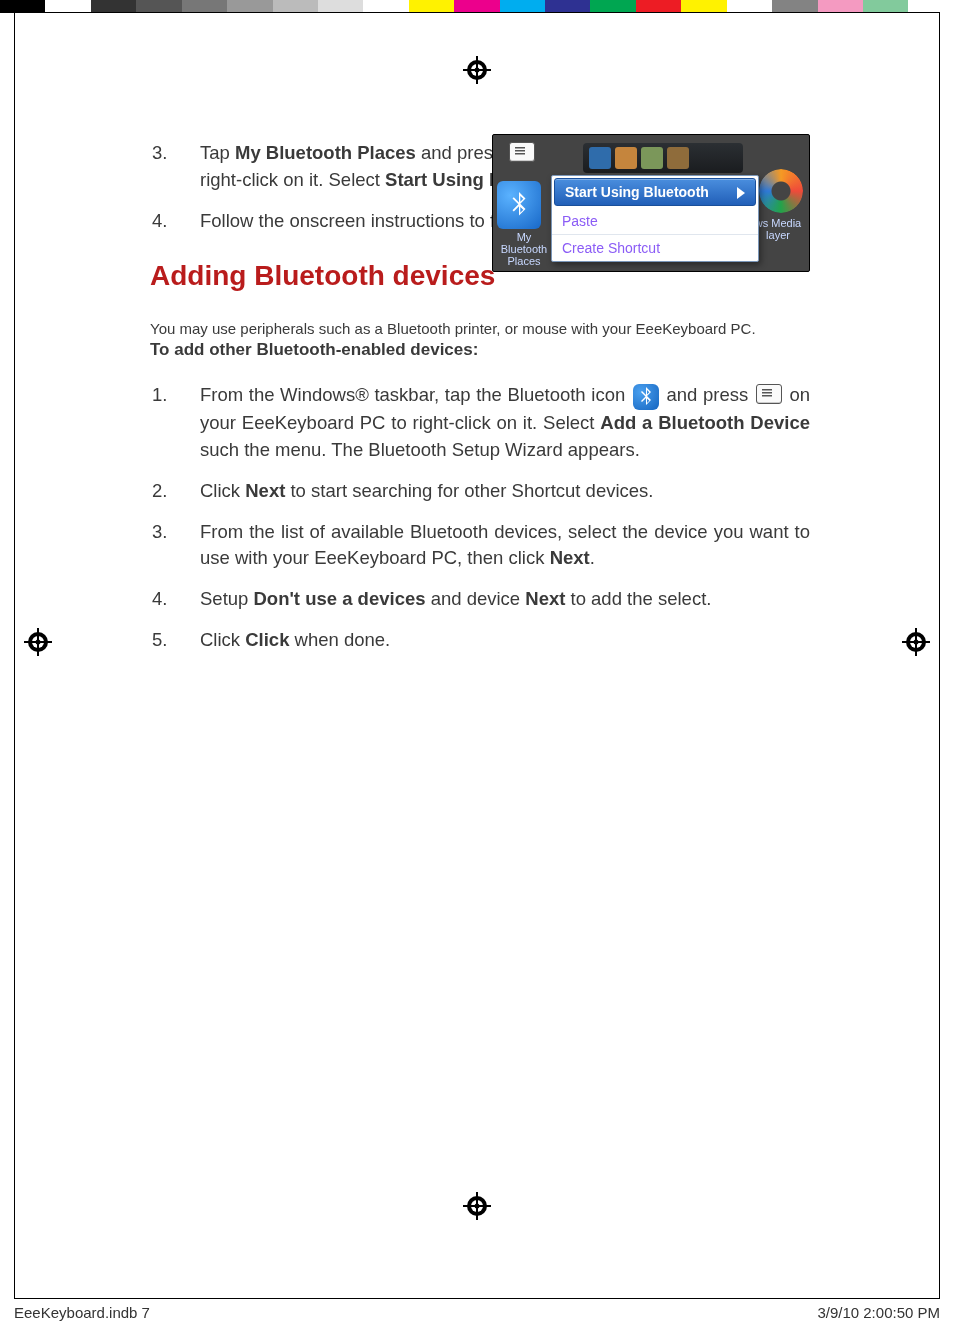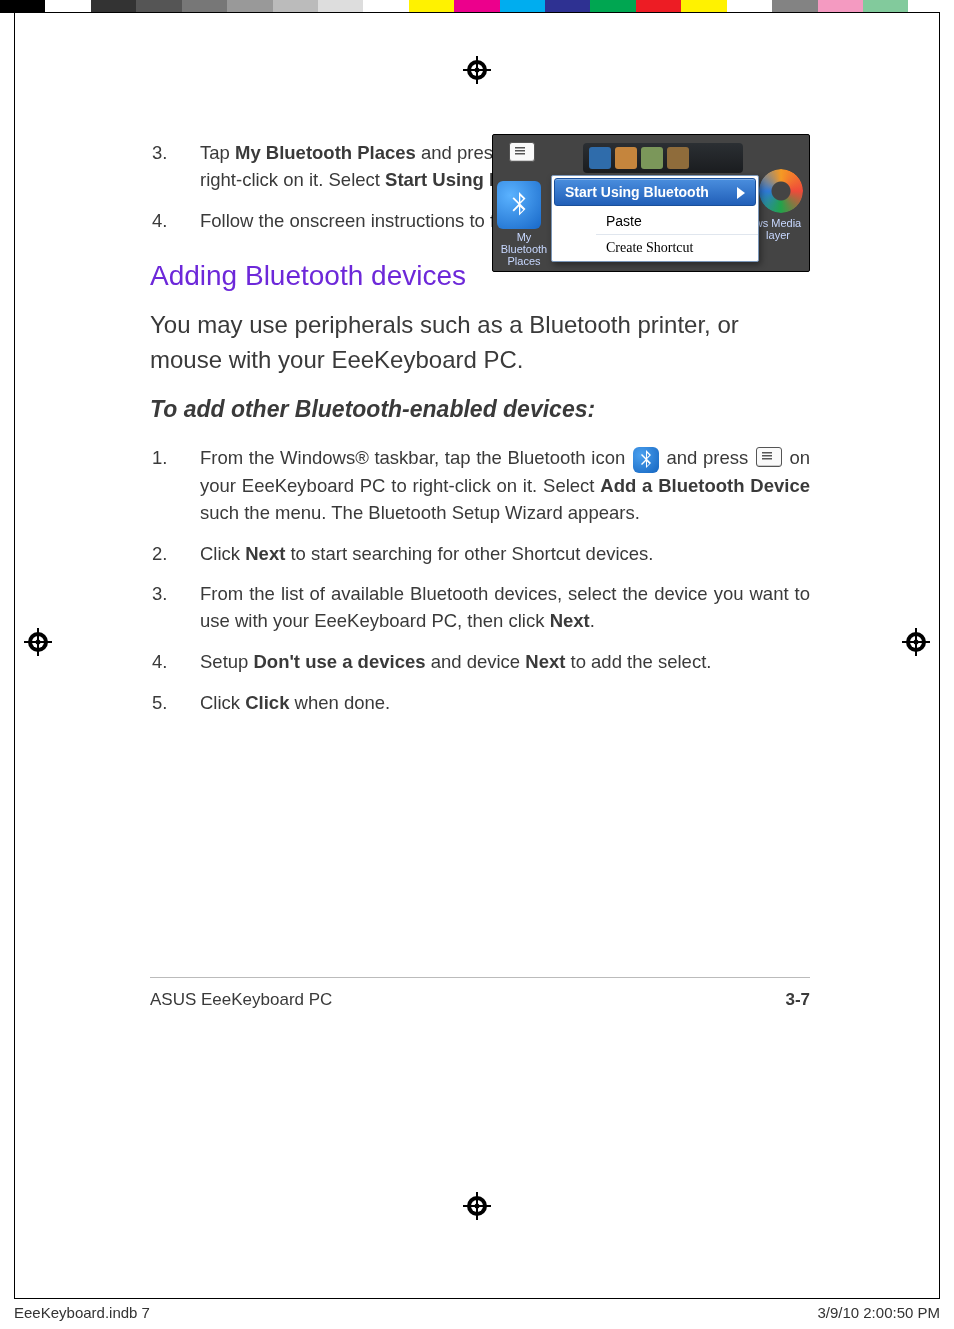--- a/index.html
+++ b/index.html
@@ -53,36 +53,34 @@
   }
   ol.steps .num {
     flex: 0 0 50px;
     padding-left: 2px;
   }
   ol.steps .body {
     flex: 1;
   }
   .top-steps .body { width: 260px; }
   .heading {
-    color: #6d28d9;
+    color: #b91c1c;
     font-size: 28px;
-    font-weight: 400;
+    font-weight: 700;
     margin-top: 26px;
-    margin-bottom: 16px;
+    margin-bottom: 26px;
   }
   .para {
-    font-size: 24px;
+    font-size: 15px;
     line-height: 1.45;
-    margin-bottom: 18px;
   }
   .subhead {
     font-weight: 700;
-    font-size: 23px;
+    font-size: 17px;
     margin-bottom: 22px;
-    font-style: italic;
   }
   .key-icon {
     display: inline-block;
     width: 26px; height: 20px;
     border: 1.5px solid #555;
     border-radius: 3px;
     background: #fafafa;
     vertical-align: -3px;
     position: relative;
     box-shadow: inset 0 -1px 0 #ccc;
@@ -155,25 +153,24 @@
     font-size:11px;color:#c8d8ff;text-align:center;line-height:1.1;
   }
   .screenshot .ctx-menu{
     position:absolute;left:58px;top:40px;width:208px;
     background:#fff;border:1px solid #7a96b8;border-radius:2px;
     font-size:14px;
     box-shadow:2px 3px 6px rgba(0,0,0,.4);
     overflow:hidden;
   }
   .screenshot .ctx-menu .mi{
-    padding:5px 10px;border-bottom:1px solid #e0e6ee;color:#000000;
+    padding:5px 10px;border-bottom:1px solid #e0e6ee;color:#8b5cf6;
     font-family: Arial, sans-serif;
-    margin-left: 44px;
-  }
-  .screenshot .ctx-menu .mi:last-child{border-bottom:none;font-family:Liberation Serif, serif;}
+  }
+  .screenshot .ctx-menu .mi:last-child{border-bottom:none;}
   .screenshot .ctx-menu .mi.sel{
     background:linear-gradient(#4a8ede,#215fb8);color:#fff;font-weight:600;
     border:1px solid #1a4f9a;border-radius:3px;margin:2px;
     box-shadow: inset 0 1px 0 rgba(255,255,255,.3);
   }
   .screenshot .ctx-menu .mi.sel .arrow{
     float:right;width:0;height:0;margin-top:3px;
     border-left:8px solid #fff;border-top:6px solid transparent;border-bottom:6px solid transparent;
   }
   .footer-rule{
@@ -320,23 +317,19 @@
     <li>
       <span class="num">4.</span>
       <span class="body"><span>Setup </span><b>Don't use a devices</b><span> and device </span><b>Next</b><span> to add the select.</span></span>
     </li>
     <li>
       <span class="num">5.</span>
       <span class="body"><span>Click </span><b>Click</b><span> when done.</span></span>
     </li>
   </ol>
 
-  <div class="footer-rule">
-    <span>ASUS EeeKeyboard PC</span>
-    <b>3-7</b>
-  </div>
 
 </div>
 
 <div class="imprint">
   <span>EeeKeyboard.indb   7</span>
   <span>3/9/10   2:00:50 PM</span>
 </div>
 
 </body></html>

